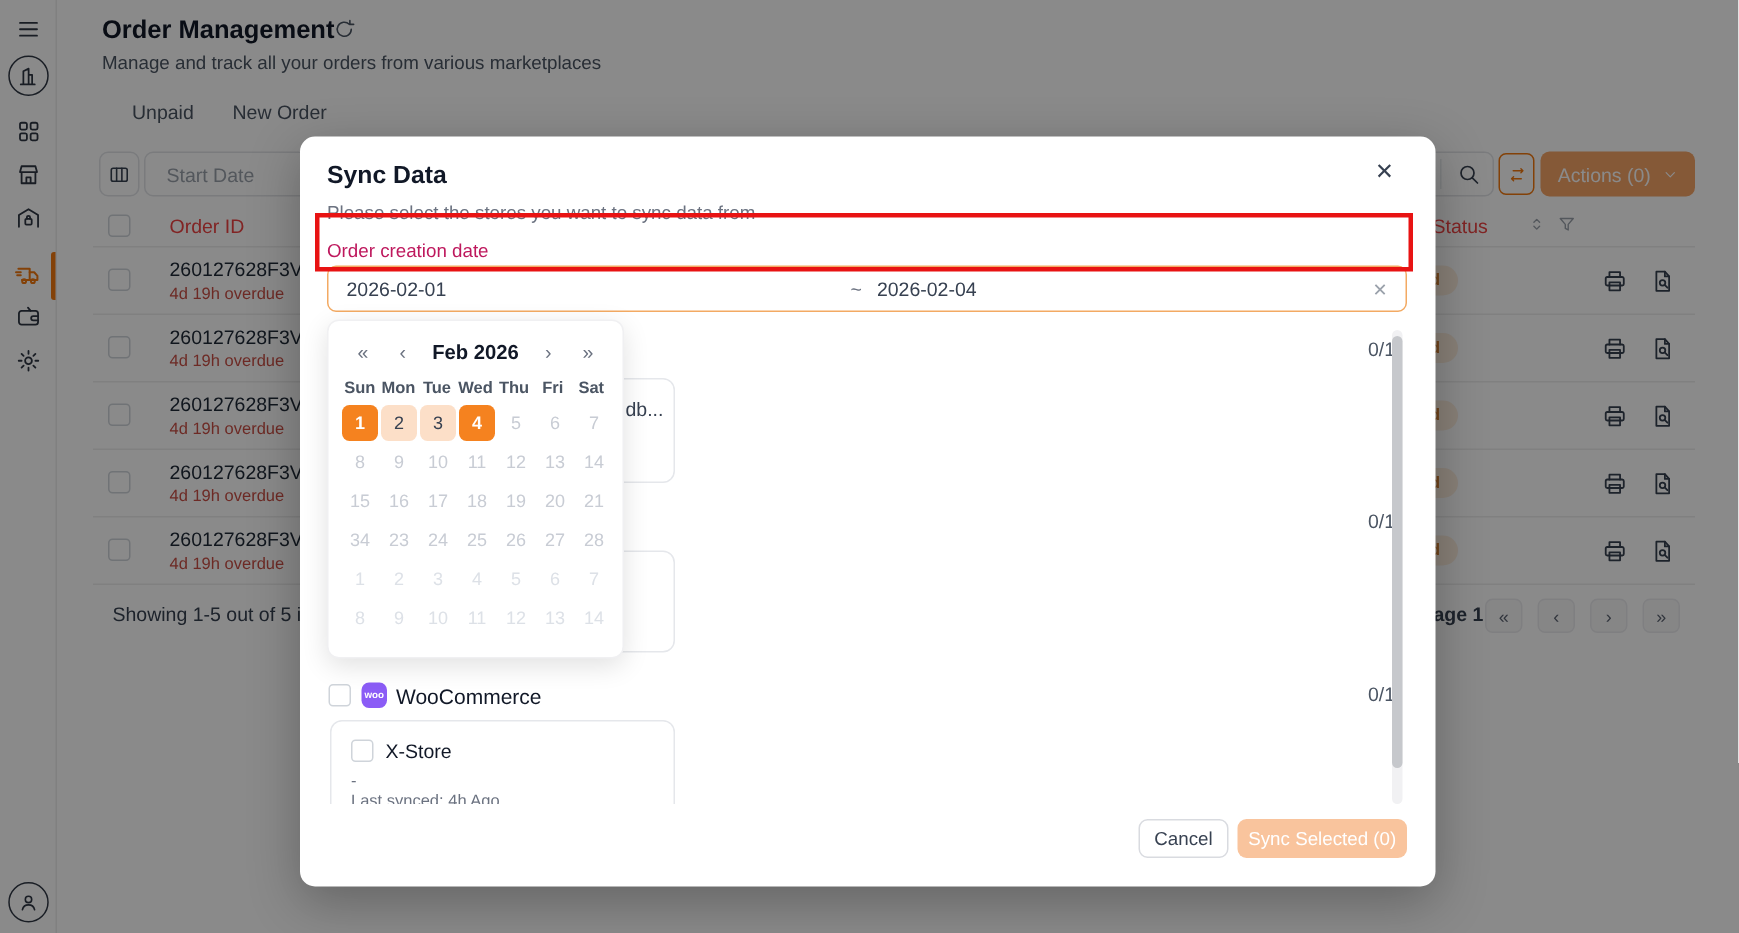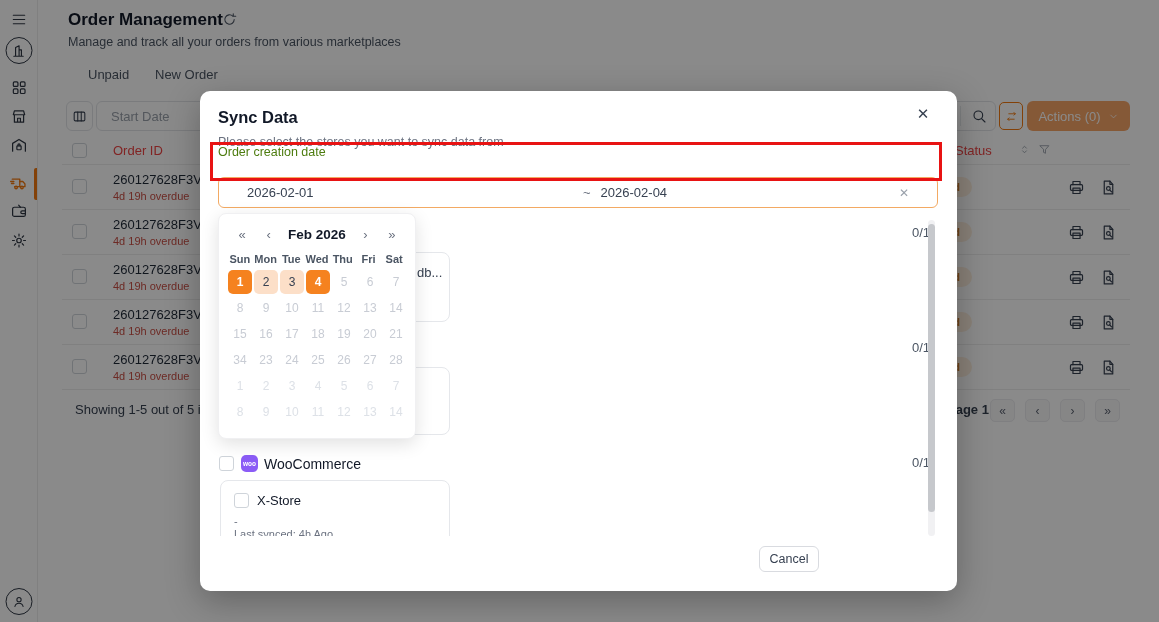--- a/index.html
+++ b/index.html
@@ -48,22 +48,22 @@
   .summary { position:absolute; left:75px; top:402px; font-size:13px; color:#374151; }
   .page-label { position:absolute; left:947px; top:402px; font-size:13px; font-weight:600; color:#374151; }
   .pg-btn { position:absolute; top:399px; width:25px; height:23px; background:#f7f7f8; border:1px solid #ebebee; border-radius:5px; color:#5b6270; font-size:12px; display:flex; align-items:center; justify-content:center; }
 
   
   .overlay { position:absolute; inset:0; background:rgba(0,0,0,0.46); z-index:10; }
   .modal { position:absolute; left:200px; top:61px; width:757px; height:500px; background:#fff; border-radius:10px; box-shadow:0 10px 34px rgba(0,0,0,0.28); z-index:20;margin-top:30px; }
   .modal-title { position:absolute; left:18px; top:17px; font-size:16.5px; font-weight:600; color:#111827; }
   .modal-close { position:absolute; left:712px; top:14px; font-size:15px; color:#374151; cursor:pointer; width:22px; height:22px; text-align:center; }
   .modal-subtitle { position:absolute; left:18px; top:44px; font-size:12.5px; color:#6b7280; }
-  .date-label { position:absolute; left:18px; top:54px; font-size:12.5px; color:#4d7c0f; }
-  .date-input { position:absolute; left:18px; top:86px; width:720px; height:31px; border:1.5px solid #f3aa63; border-radius:6px; background:#fff; display:flex; align-items:center; font-size:13px; color:#374151; padding:0 28px; }
+  .date-label { position:absolute; left:18px; top:69px; font-size:12.5px; color:#be185d; }
+  .date-input { position:absolute; left:18px; top:86px; width:720px; height:31px; border:1.5px solid #f3aa63; border-radius:6px; background:#fff; display:flex; align-items:center; font-size:13px; color:#374151; padding:0 12px; }
   .date-start { width:336px; }
   .date-sep { color:#6b7280; margin-right:10px; }
   .date-clear { margin-left:auto; color:#9aa1ab; font-size:12px; cursor:pointer; }
 
   
   .store-area { position:absolute; left:0; top:129px; width:757px; height:316px; overflow:hidden; }
   .sec-count { position:absolute; left:690px; width:40px; text-align:right; font-size:13px; color:#4b5563; }
   .store-card { position:absolute; left:20px; width:230px; background:#fff; border:1px solid #e5e7eb; border-radius:8px; }
   .frag { position:absolute; font-size:13px; color:#374151; }
   .woo-badge { position:absolute; width:17px; height:17px; border-radius:5px; background:#8b5cf6; color:#fff; font-size:6.5px; font-weight:700; display:flex; align-items:center; justify-content:center; }
@@ -436,15 +436,16 @@
         <span class="day next">9</span>
         <span class="day next">10</span>
         <span class="day next">11</span>
         <span class="day next">12</span>
         <span class="day next">13</span>
         <span class="day next">14</span>
       </div>
   </div>
 
   <button class="cancel-btn">Cancel</button>
+  <button class="sync-sel-btn">Sync Selected (0)</button>
 </div>
 
 <div class="annotation"></div>
 
 </body></html>

